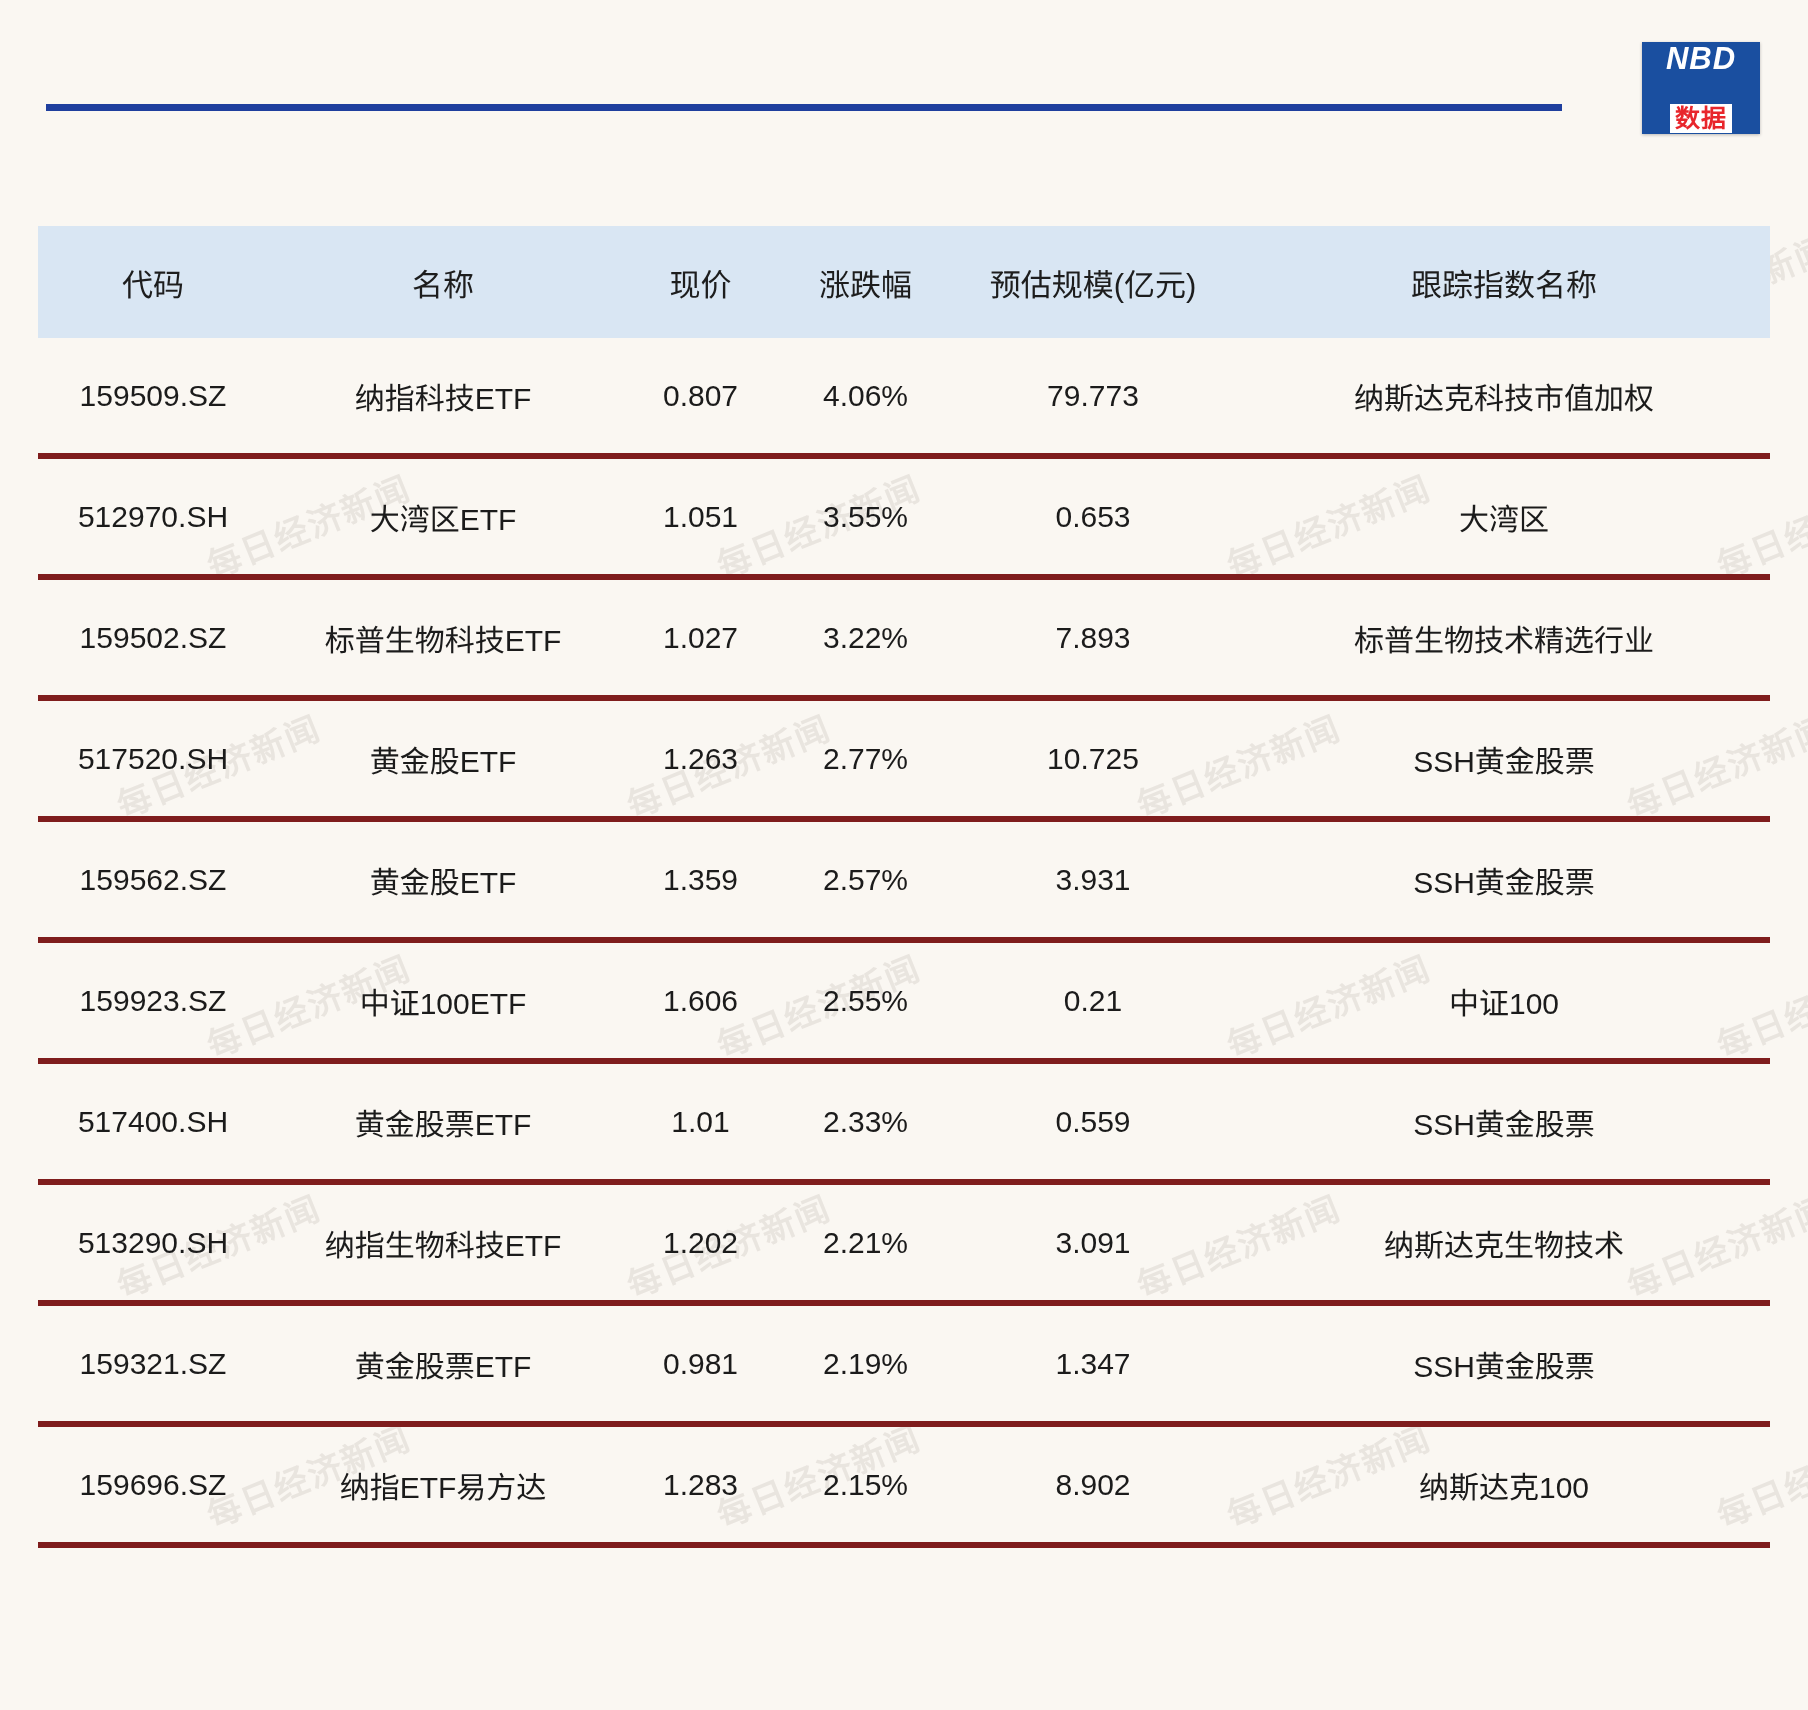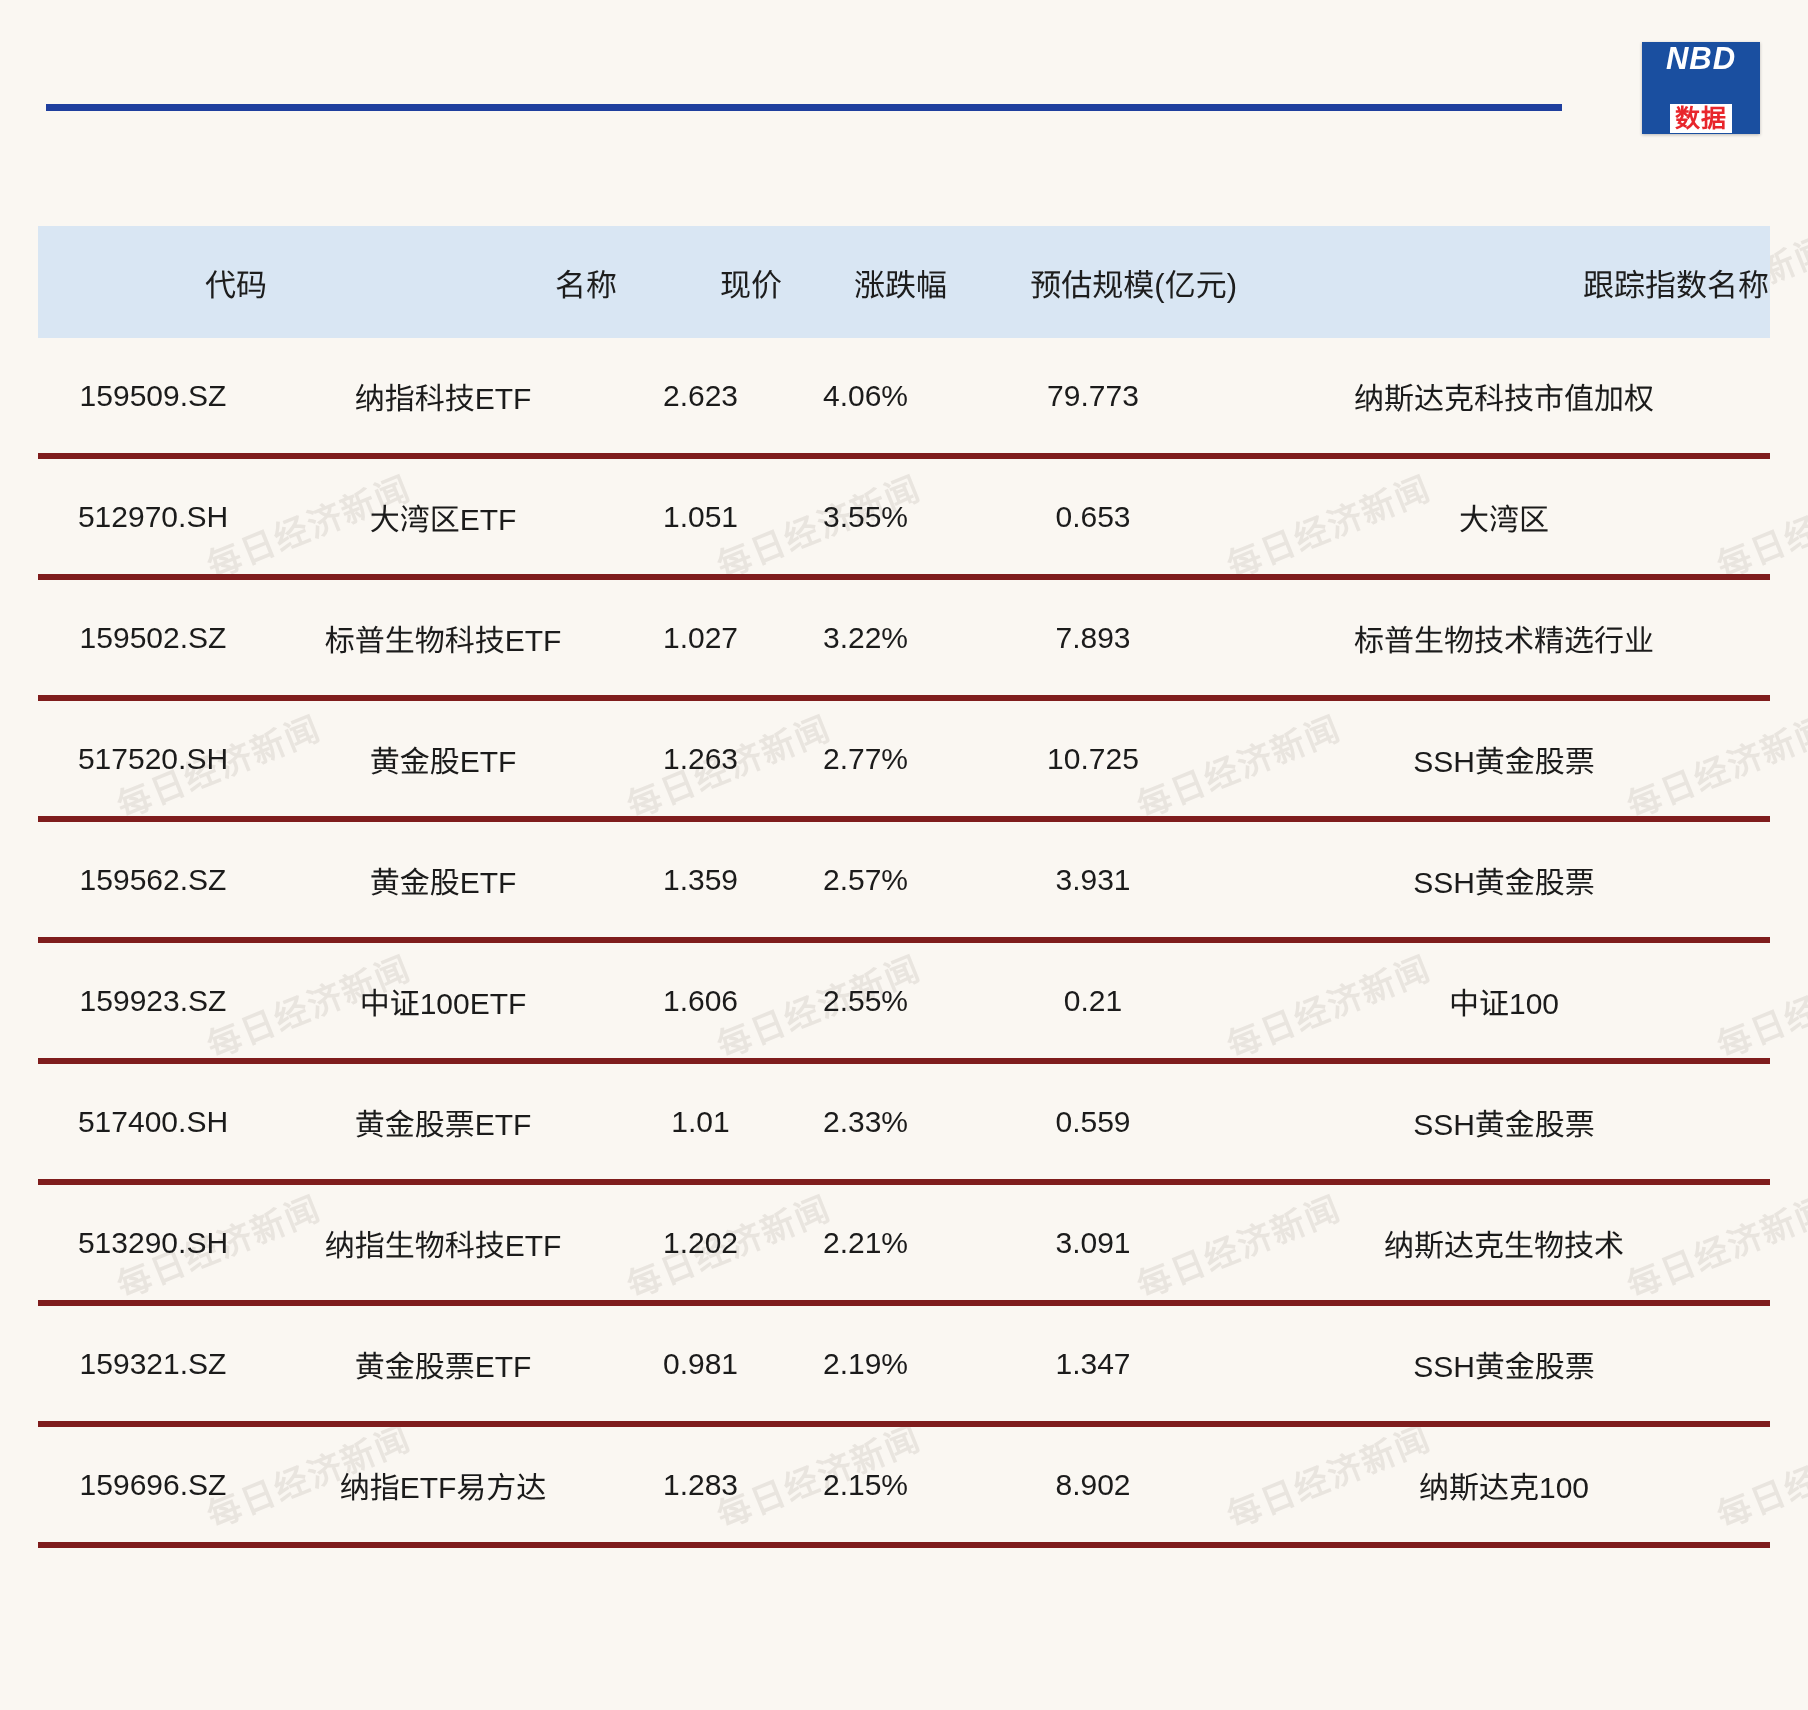--- a/index.html
+++ b/index.html
@@ -96,21 +96,21 @@
     border-collapse: collapse;
     table-layout: fixed;
   }
   table.etf-table thead th {
     background: #d9e6f3;
     color: #1d1d1d;
     font-weight: 400;
     font-size: 31px;
     height: 110px;
     vertical-align: middle;
-    text-align: right;
+    text-align: center;
     border: none;
   }
   table.etf-table tbody td {
     height: 113px;
     font-size: 30px;
     color: #1b1b1b;
     text-align: center;
     vertical-align: middle;
     border-bottom: 6px solid #7f1d1d;
     background: transparent;
@@ -181,21 +181,21 @@
         <th>现价</th>
         <th>涨跌幅</th>
         <th>预估规模(亿元)</th>
         <th>跟踪指数名称</th>
       </tr>
     </thead>
     <tbody id="table-body">
         <tr>
           <td>159509.SZ</td>
           <td>纳指科技ETF</td>
-          <td>2.623</td>
+          <td>0.807</td>
           <td>4.06%</td>
           <td>79.773</td>
           <td>纳斯达克科技市值加权</td>
         </tr>
         <tr>
           <td>512970.SH</td>
           <td>大湾区ETF</td>
           <td>1.051</td>
           <td>3.55%</td>
           <td>0.653</td>

